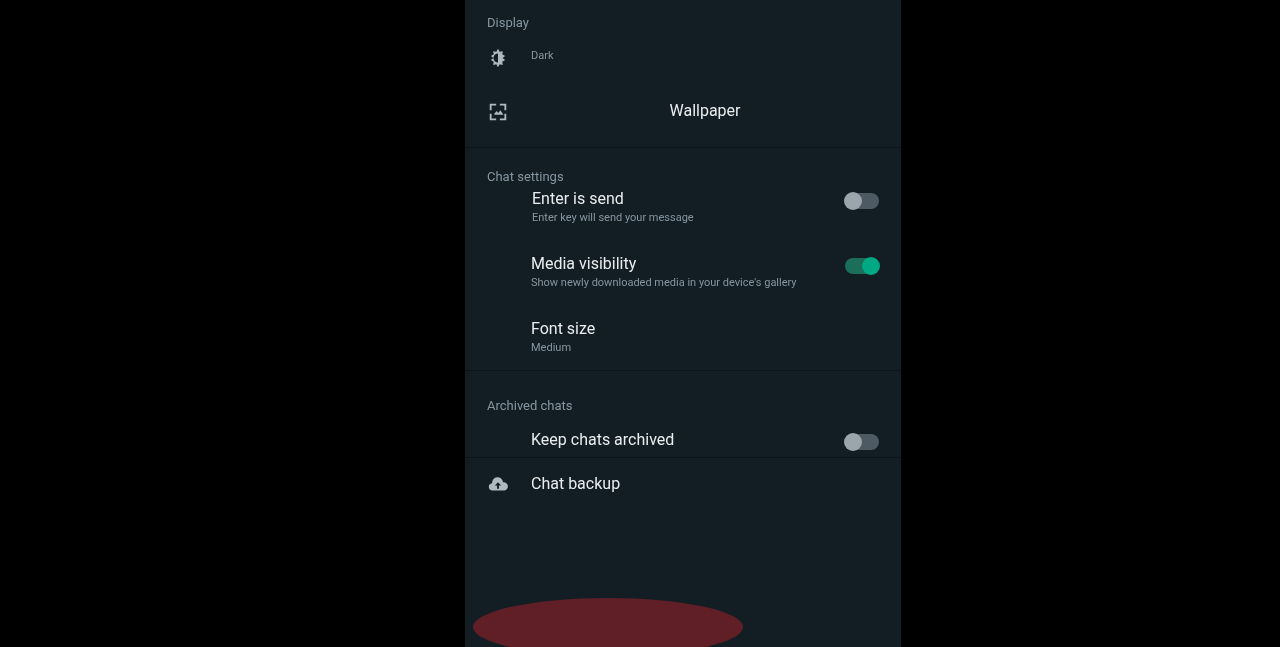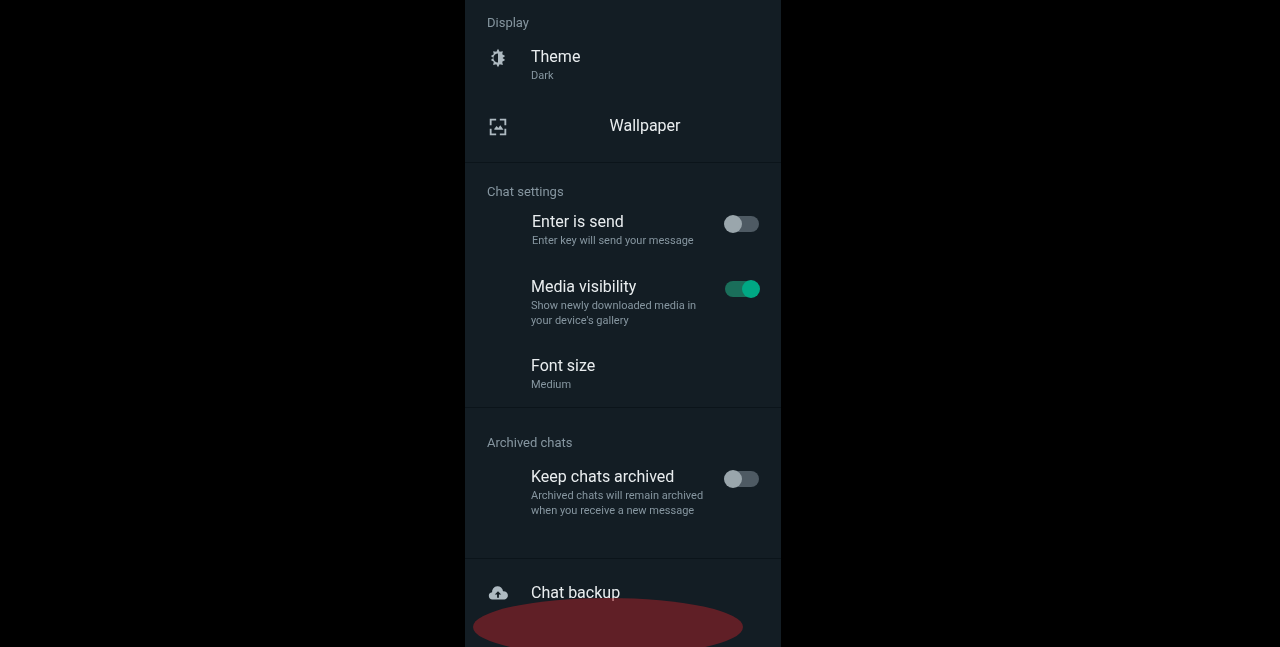--- a/index.html
+++ b/index.html
@@ -7,21 +7,21 @@
     width: 1280px;
     height: 647px;
     background: #000;
     font-family: -apple-system, BlinkMacSystemFont, "Segoe UI", Roboto, Helvetica, Arial, sans-serif;
     overflow: hidden;
   }
   .phone {
     position: absolute;
     left: 465px;
     top: 0;
-    width: 316px;
+    width: 436px;
     height: 647px;
     background: #131d24;
     color: #e9edef;
     overflow: hidden;
   }
   .section-header {
     font-size: 13px;
     color: #8696a0;
     padding: 0 22px;
     line-height: 1;
@@ -97,41 +97,40 @@
 
   <div class="section-header" style="margin-top:16px;">Display</div>
 
   <div class="row" style="margin-top:18px;">
     <div class="row-icon">
       <svg viewBox="0 0 24 24">
           <path d="M12 2 L13.8 5.2 L17.3 4.5 L16.6 8 L19.8 9.8 L17 12 L19.8 14.2 L16.6 16 L17.3 19.5 L13.8 18.8 L12 22 L10.2 18.8 L6.7 19.5 L7.4 16 L4.2 14.2 L7 12 L4.2 9.8 L7.4 8 L6.7 4.5 L10.2 5.2 Z M12 7 A5 5 0 0 0 12 17 Z"></path>
         </svg>
     </div>
     <div class="row-text">
-      <div class="row-title">Theme</div>
       <div class="row-sub">Dark</div>
     </div>
   </div>
 
   <div class="row" style="margin-top:32px; margin-bottom:24px;text-align:center;">
     <div class="row-icon">
       <svg viewBox="0 0 24 24">
           <path d="M3 3h7v2H5v5H3V3zm18 0v7h-2V5h-5V3h7zM3 21v-7h2v5h5v2H3zm18 0h-7v-2h5v-5h2v7zM8 14l2.5-3 1.8 2.2L14.5 10l3.5 5H8z"></path>
         </svg>
     </div>
     <div class="row-text">
       <div class="row-title">Wallpaper</div>
     </div>
   </div>
 
   <div class="divider"></div>
 
   <div class="section-header" style="margin-top:22px;">Chat settings</div>
 
-  <div class="row" style="margin-top:14px;padding-left:23px;">
+  <div class="row" style="margin-top:6px;padding-left:23px;">
     <div class="row-icon empty"></div>
     <div class="row-text" style="padding-right:50px;">
       <div class="row-title">Enter is send</div>
       <div class="row-sub">Enter key will send your message</div>
     </div>
     <div class="toggle off">
         <div class="knob"></div>
       </div>
   </div>
 
@@ -151,34 +150,33 @@
     <div class="row-text">
       <div class="row-title">Font size</div>
       <div class="row-sub">Medium</div>
     </div>
   </div>
 
   <div class="divider"></div>
 
   <div class="section-header" style="margin-top:28px;">Archived chats</div>
 
-  <div class="row" style="margin-top:18px; margin-bottom:39px;">
+  <div class="row" style="margin-top:18px; margin-bottom:5px;">
     <div class="row-icon empty"></div>
     <div class="row-text" style="padding-right:50px;">
       <div class="row-title">Keep chats archived</div>
-      <div class="row-sub">Archived chats will remain archived when you receive a new message</div>
     </div>
     <div class="toggle off">
         <div class="knob"></div>
       </div>
   </div>
 
   <div class="divider"></div>
 
-  <div class="row" style="margin-top:24px;">
+  <div class="row" style="margin-top:16px;">
     <div class="row-icon">
       <svg viewBox="0 0 24 24">
           <path d="M19 18H6a4 4 0 0 1-.5-7.97A6 6 0 0 1 17.5 9 3.5 3.5 0 0 1 19 18zM12 9l-3.5 3.5h2.5V16h2v-3.5h2.5L12 9z"></path>
         </svg>
     </div>
     <div class="row-text">
       <div class="row-title">Chat backup</div>
     </div>
   </div>
 

